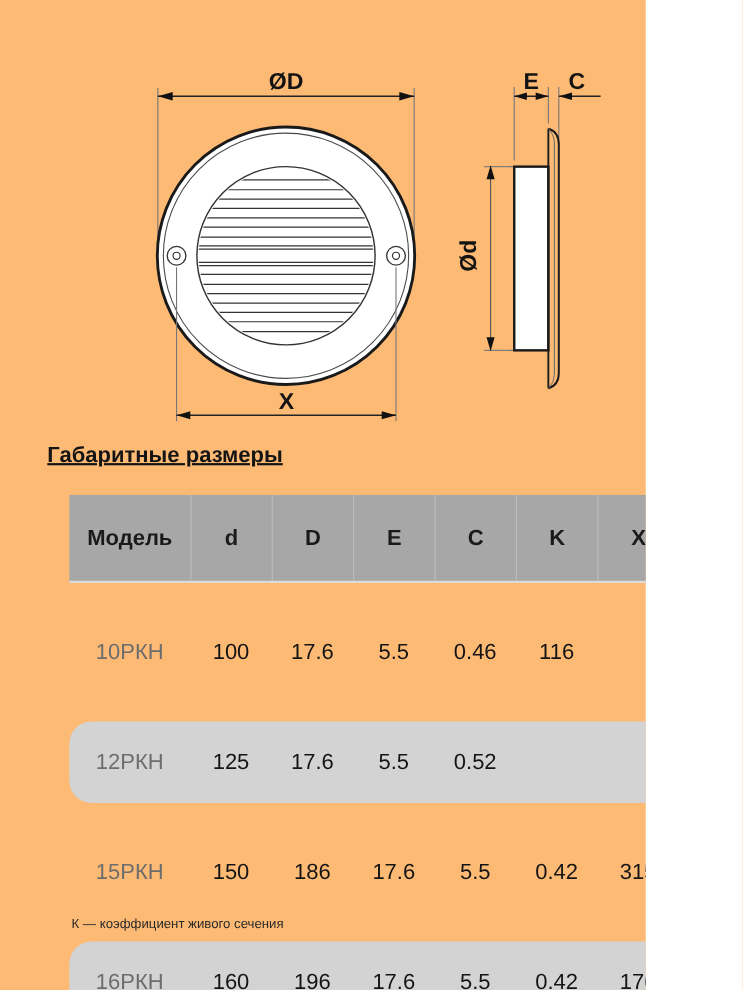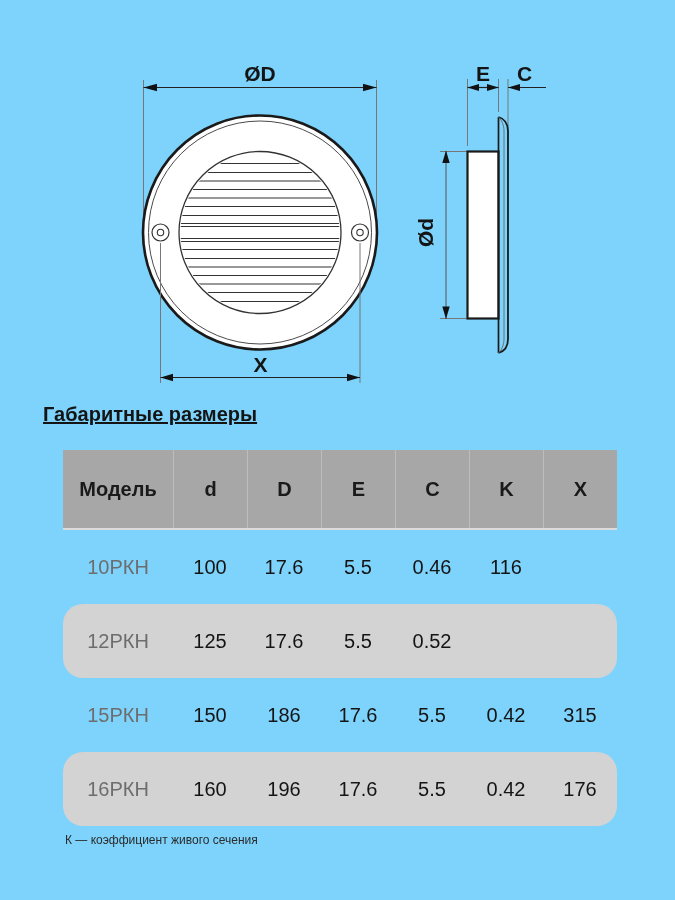--- a/index.html
+++ b/index.html
@@ -1,19 +1,19 @@
 <!DOCTYPE html>
 <html><head>
 <meta charset="utf-8">
 <style>
   html,body{margin:0;padding:0;background:#ffffff;}
   .page{
     position:relative;
-    width:675px;height:900px;
-    background:#7dd3fc;
+    width:587px;height:900px;
+    background:#fdba74;
     font-family:"Liberation Sans", sans-serif;
     overflow:hidden;
   }
   svg{position:absolute;top:0;left:0;}
   .dim-label{
     font-family:"Liberation Sans", sans-serif;
     font-weight:700;font-size:21px;fill:#141414;
   }
   .section-title{
     position:absolute;top:403px;left:43px;width:594px;
@@ -29,21 +29,21 @@
     text-align:right;
   }
   .t-header{
     height:78px;background:#a7a7a7;
     border-bottom:2px solid #dcdcdc;
   }
   .t-header .cell{
     font-weight:700;font-size:20px;color:#1a1a1a;
   }
   .t-header .cell + .cell{border-left:1px solid #bdbdbd;}
-  .t-data{height:74px;}
+  .t-data{height:74px;margin-top:26px;}
   .t-data.stripe{background:#d3d3d3;border-radius:20px;}
   .cell{
     display:flex;align-items:center;justify-content:center;
     font-size:20px;
   }
   .cell.model{color:#6d6d6d;font-weight:400;}
   .cell.value{color:#141414;font-weight:400;}
   .footnote{
     position:absolute;top:833px;left:65px;
     font-size:12px;font-weight:400;color:#2b2b2b;

